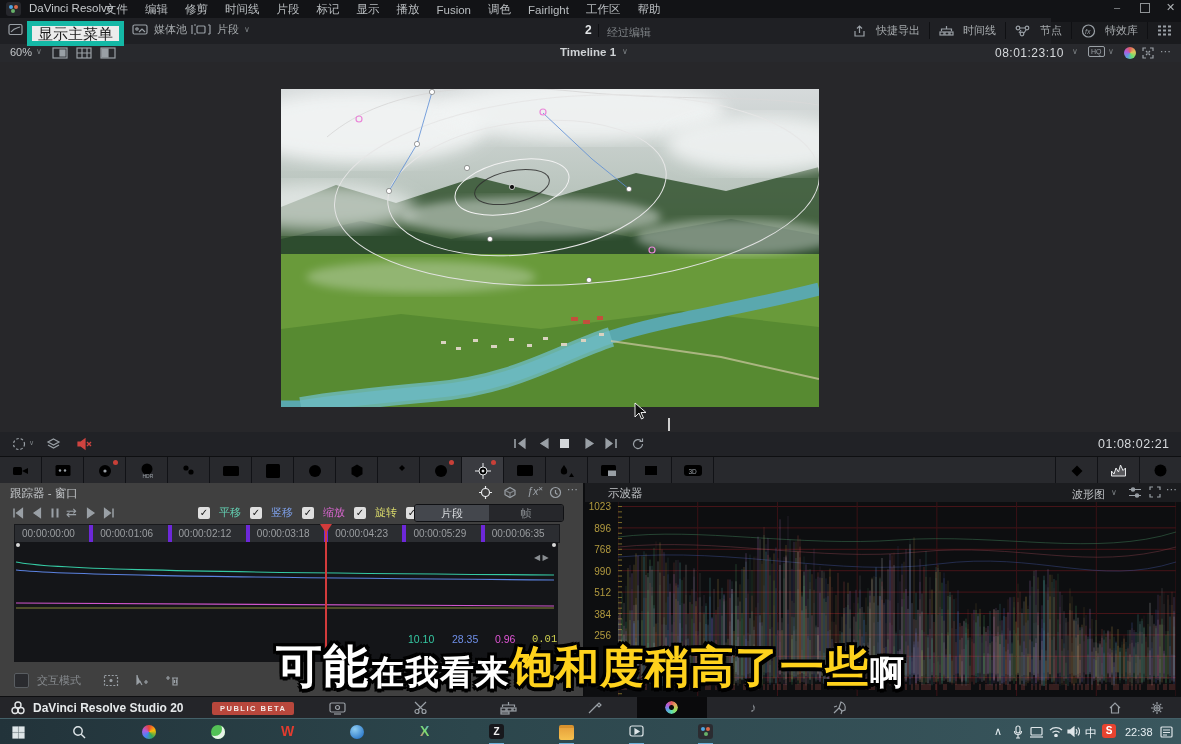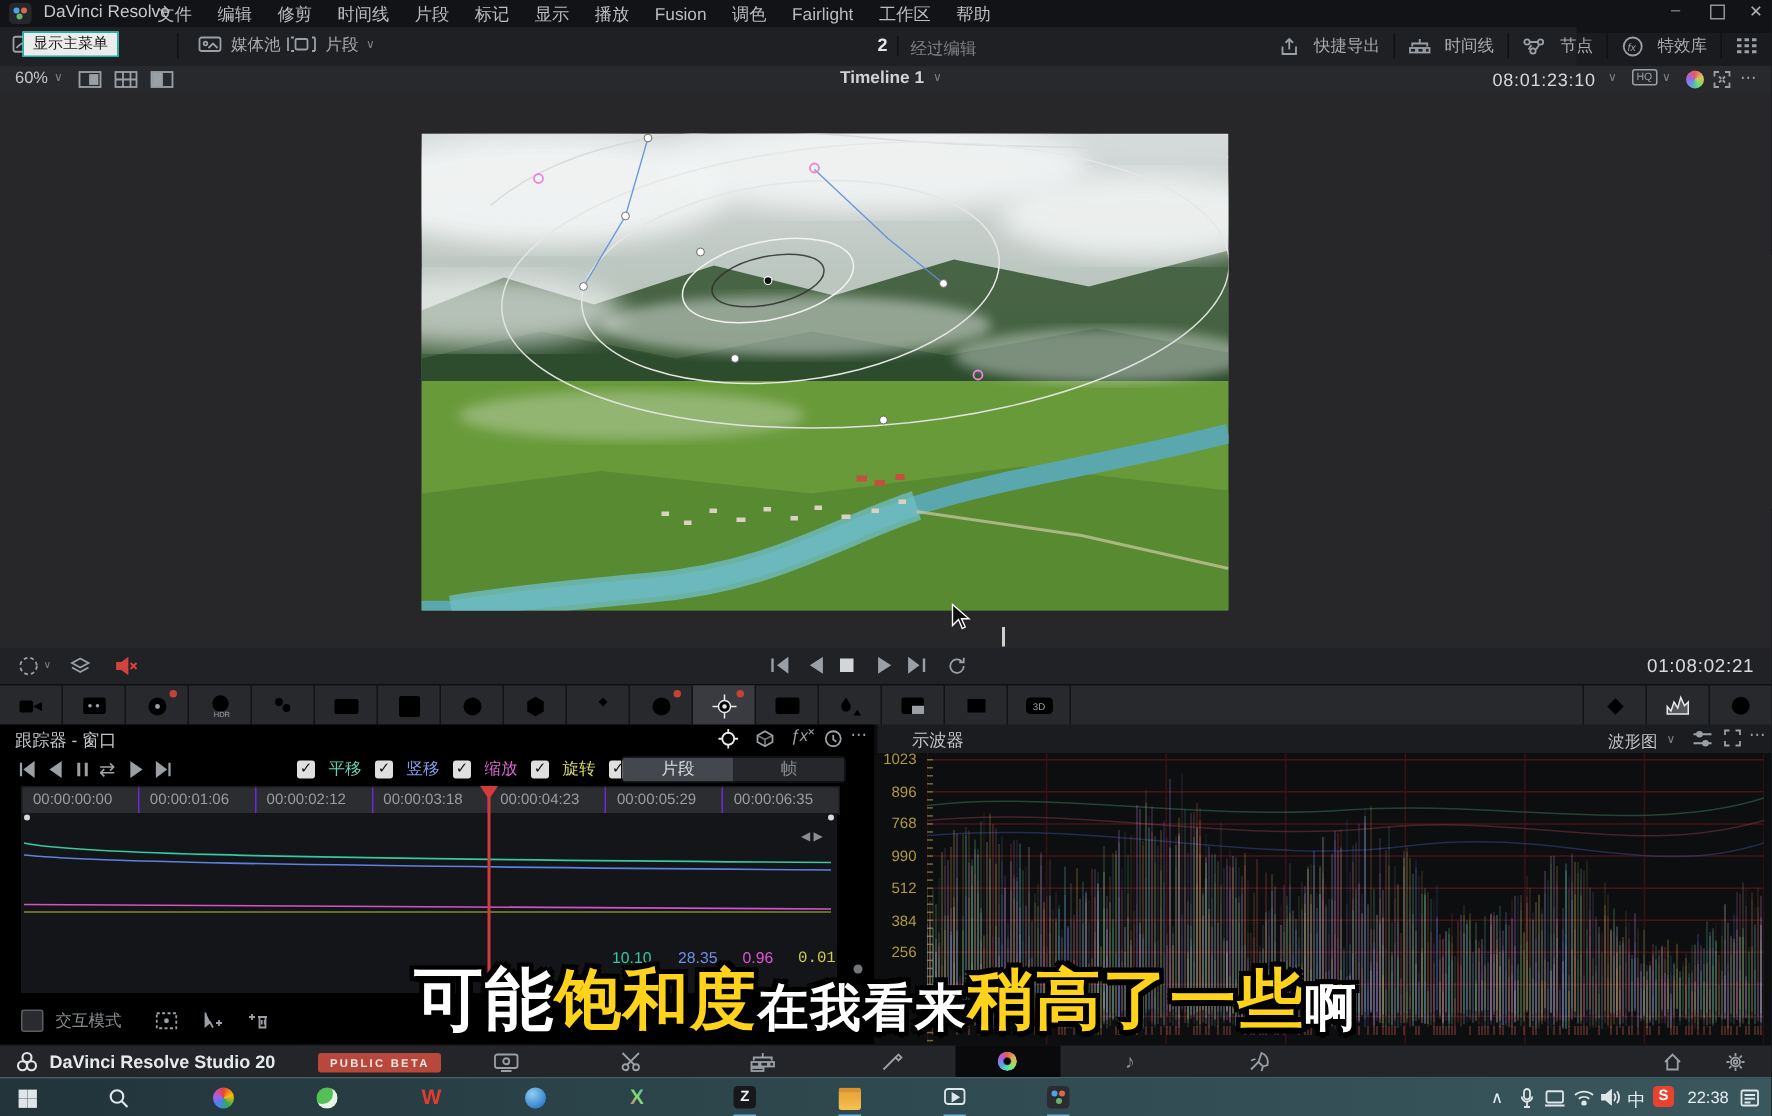--- a/index.html
+++ b/index.html
@@ -6,21 +6,21 @@
   body{width:1181px;height:744px;position:relative;overflow:hidden;background:#1a1b1e;
        font-family:"Liberation Sans","DejaVu Sans",sans-serif;color:#9aa0a4;font-size:11px;}
   .abs{position:absolute}
   .row{display:flex;align-items:center}
   svg{display:block}
   .ic svg{stroke:#9aa0a6;fill:none;stroke-width:1.2}
   .lbl{font-size:11px;color:#a7abae;white-space:nowrap}
   .mitem{font-size:11.5px;color:#b9bdc0;padding:0 2px;white-space:nowrap}
   .vdiv{width:1px;align-self:stretch;background:#0f1013}
   .badge{position:absolute;width:5px;height:5px;border-radius:50%;background:#c84038;top:3px;right:7px}
-  .cell{flex:1;border-left:1px solid #6d28d9;padding-left:7px;color:#9b9ea1;font-size:10px;line-height:17px;white-space:nowrap;overflow:hidden}
+  .cell{flex:1;border-left:4px solid #6d28d9;padding-left:7px;color:#9b9ea1;font-size:10px;line-height:17px;white-space:nowrap;overflow:hidden}
   .chk{width:12px;height:12px;border-radius:2px;background:#dfdfdf;color:#111;font-size:10px;line-height:12px;text-align:center;font-weight:bold}
   .tab{width:74px;text-align:center;font-size:11px;line-height:16px}
   .pic{width:41px;display:flex;justify-content:center;align-items:center;position:relative;height:100%;border-right:1px solid #111216}
   .sublabel{font-weight:900;letter-spacing:1px;
     text-shadow:-3px -3px 0 #000,3px -3px 0 #000,-3px 3px 0 #000,3px 3px 0 #000,0 -3px 0 #000,0 3px 0 #000,-3px 0 0 #000,3px 0 0 #000,0 4px 0 #000;}
   .scalelbl{position:absolute;width:26px;text-align:right;font-size:10px;color:#b29a3f}
   .tray{font-size:11px;color:#e6eef2}
 </style>
 </head>
 <body>
@@ -126,21 +126,21 @@
     <div class="vdiv"></div>
     <span class="ic">
         <svg width="15" height="13">
           <path d="M1 2.5h3M6 2.5h3M11 2.5h3M1 6.5h3M6 6.5h3M11 6.5h3M1 10.5h3M6 10.5h3M11 10.5h3" stroke-width="2"></path>
         </svg>
       </span>
 
   </div>
 </div>
 
-<div class="abs" style="left:15px;top:21px;background:#ececec;border:1px solid #14b8a6;color:#1a1a1a;font-size:10px;line-height:15px;padding:0 6px;z-index:60">显示主菜单</div>
+<div class="abs" style="left:27px;top:21px;background:#ececec;border:5px solid #14b8a6;color:#1a1a1a;font-size:15px;line-height:15px;padding:0 6px;z-index:60">显示主菜单</div>
 
 <div class="abs" style="left:0;top:44px;width:1181px;height:18px;background:#28292d;border-bottom:1px solid #101114">
   <span class="abs lbl" style="left:10px;top:2px;color:#c3c6c9">60%</span>
   <span class="abs" style="left:36px;top:3px;font-size:8px;color:#7c8084">∨</span>
   <span class="abs ic" style="left:52px;top:3px">
       <svg width="16" height="12">
         <rect x="1" y="1" width="14" height="10"></rect>
         <rect x="8" y="3" width="5" height="6" fill="#9aa0a6"></rect>
       </svg>
     </span>
@@ -426,21 +426,21 @@
       </svg>
     </div>
   <div class="pic" style="border-right:none;border-left:1px solid #111216">
       <svg width="15" height="15">
         <circle cx="7.5" cy="7.5" r="6"></circle>
         <path d="M7.5 4.4v.2M7.5 7v4"></path>
       </svg>
     </div>
 </div>
 
-<div class="abs" style="left:0;top:483px;width:583px;height:213px;background:#000000">
+<div class="abs" style="left:0;top:483px;width:583px;height:213px;background:#404040">
 
   <span class="abs" style="left:10px;top:3px;font-size:11.5px;color:#c3c6c9">跟踪器 - 窗口</span>
   <span class="abs ic" style="left:478px;top:2px">
       <svg width="15" height="15" style="stroke:#e8eaec">
         <circle cx="7.5" cy="7.5" r="4"></circle>
         <path d="M7.5 1v3M7.5 11v3M1 7.5h3M11 7.5h3"></path>
       </svg>
     </span>
   <span class="abs ic" style="left:503px;top:3px">
       <svg width="14" height="13">
@@ -1903,22 +1903,22 @@
         <line x1="556" y1="95.1" x2="556" y2="176.6" stroke="#b580d0" stroke-opacity="0.30"></line>
         <line x1="556" y1="109.1" x2="556" y2="173.3" stroke="#c9c9c9" stroke-opacity="0.16"></line>
         <line x1="556" y1="124.5" x2="556" y2="173.8" stroke="#55b06a" stroke-opacity="0.17"></line>
         <line x1="556" y1="182" x2="556" y2="188" stroke="#c25a50" stroke-opacity=".45"></line>
       </svg>
   </div>
 </div>
 
 <div class="abs sublabel" style="left:50%;top:643px;transform:translateX(-50%);white-space:nowrap;z-index:50;font-size:34px;display:flex;align-items:flex-end">
     <span style="color: rgb(255, 255, 255); font-size: 46px; line-height: 1;">可能</span>
+    <span style="color: rgb(255, 255, 255); font-size: 34px; line-height: 1;">在我看来</span>
     <span style="color: rgb(255, 210, 28); font-size: 44px; line-height: 1;">饱和度</span>
-    <span style="color: rgb(255, 255, 255); font-size: 34px; line-height: 1;">在我看来</span>
     <span style="color: rgb(255, 210, 28); font-size: 44px; line-height: 1;">稍高了一些</span>
     <span style="color: rgb(255, 255, 255); font-size: 34px; line-height: 1;">啊</span>
   </div>
 
 <div class="abs" style="left:0;top:696px;width:1181px;height:22px;background:#242529;border-top:1px solid #0e0f11">
   <svg class="abs" style="left:10px;top:3px" width="16" height="16">
       <g fill="none" stroke="#e2e5e7" stroke-width="1.4">
         <circle cx="8" cy="5" r="3"></circle>
         <circle cx="5" cy="10.5" r="3"></circle>
         <circle cx="11" cy="10.5" r="3"></circle>

